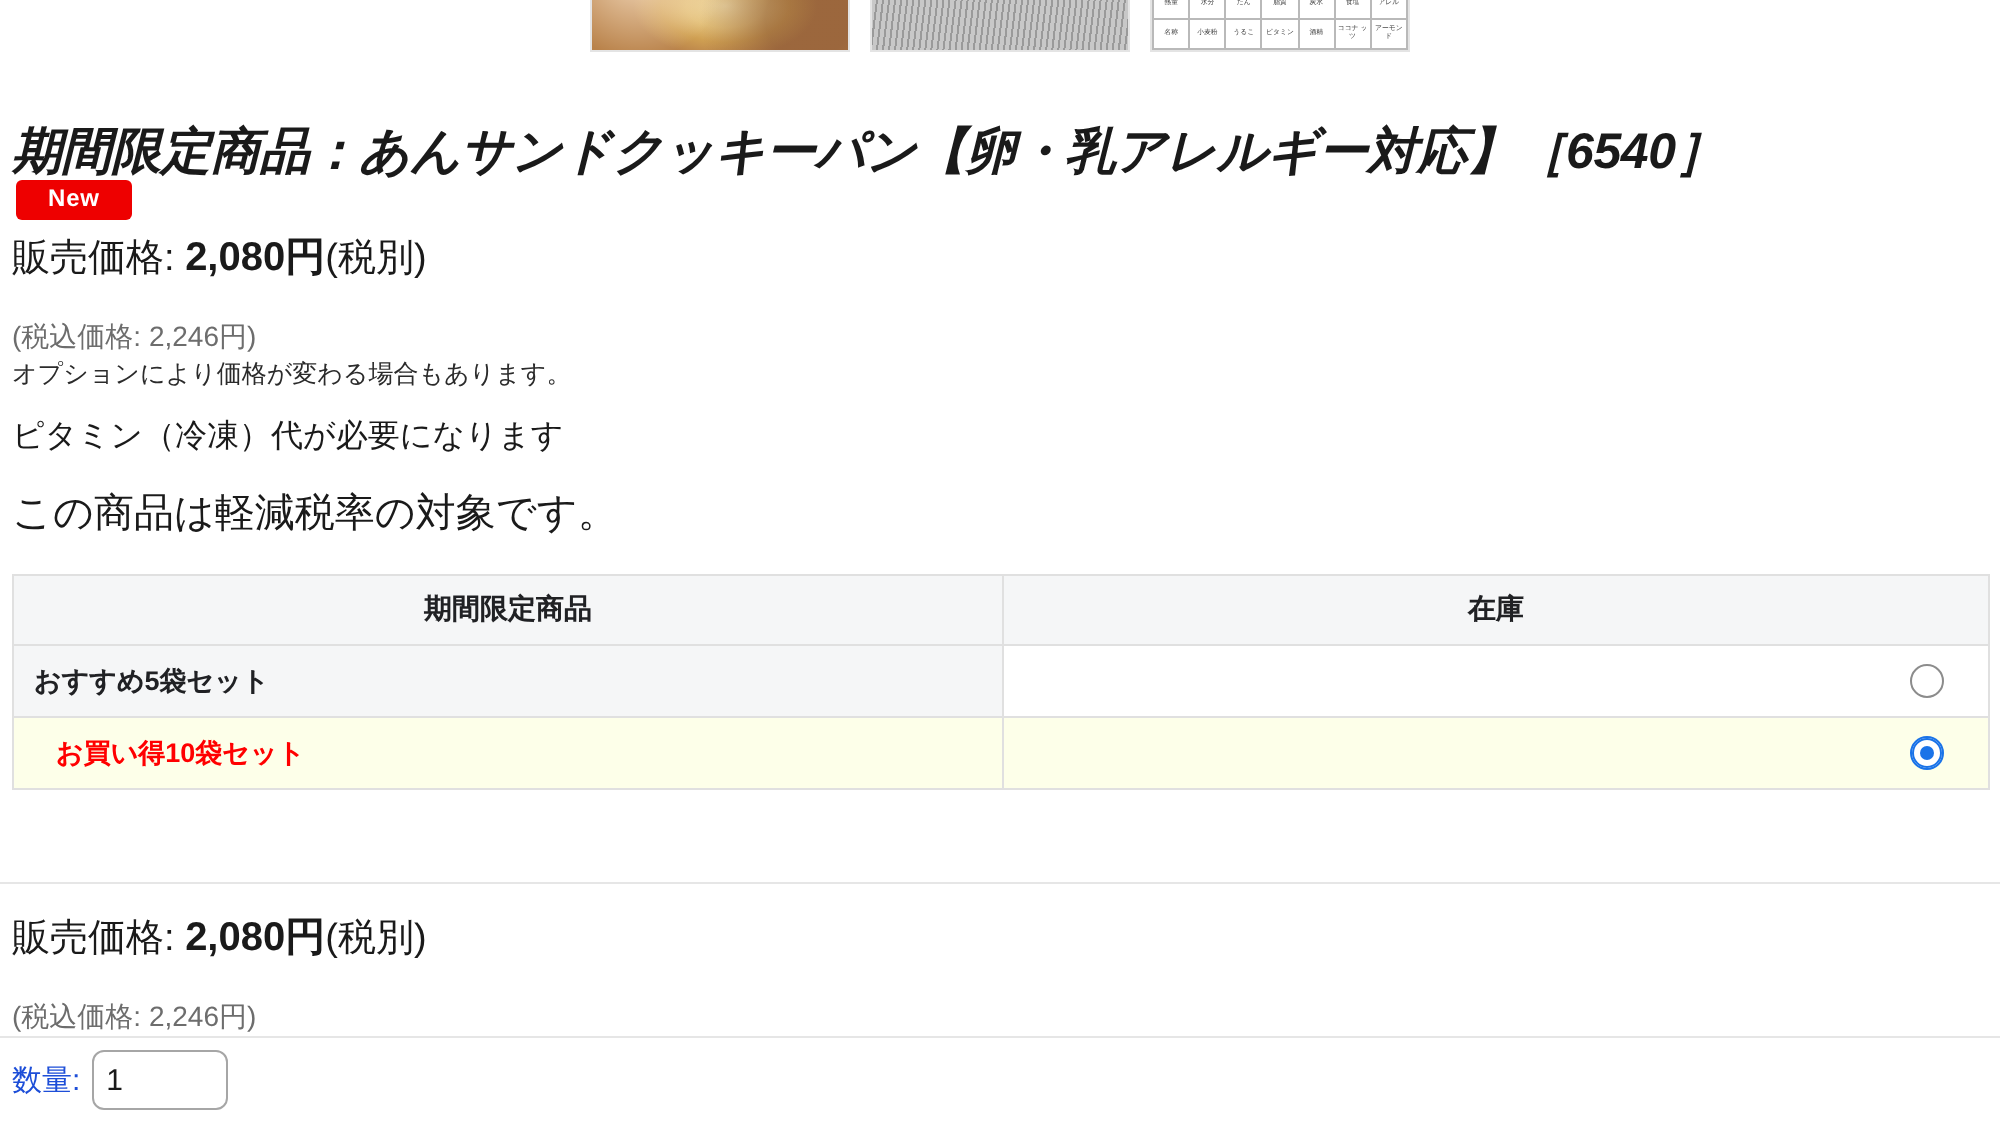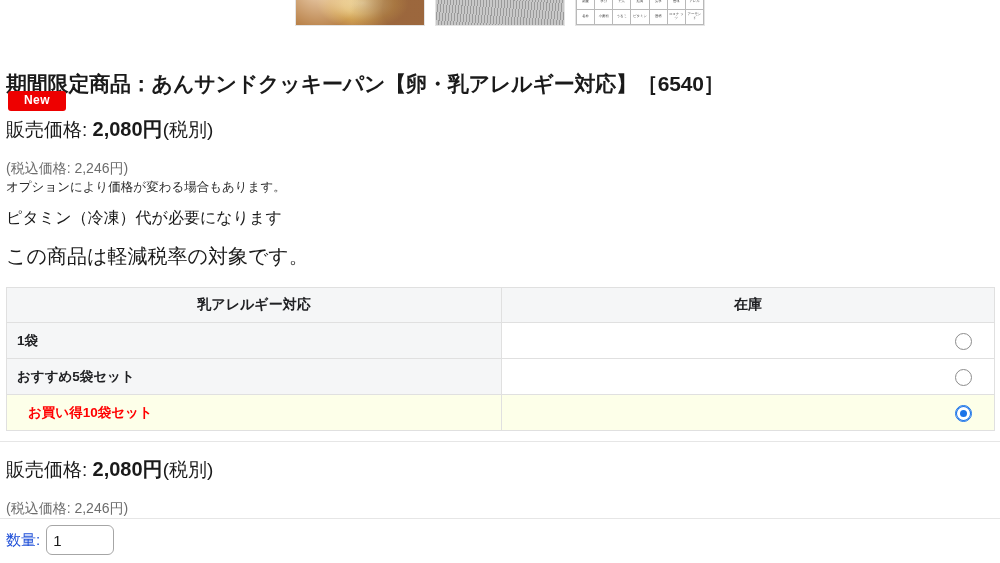--- a/index.html
+++ b/index.html
@@ -81,27 +81,28 @@
     text-align: center;
     color: #3a3a3a;
     padding: 0 1px;
     overflow: hidden;
     word-break: break-all;
   }
 
   
   .product-title {
     position: absolute;
-    top: 57px;
-    left: 6px;
-    font-size: 21px;
+    top: 44px;
+    left: 6px;
+    font-size: 25px;
     line-height: 1.25;
     letter-spacing: -0.2px;
     color: #1a1a1a;
     white-space: nowrap;
+    font-style: italic;
   }
 
   
   .badge-row {
     position: absolute;
     top: 90px;
     left: 8px;
   }
   .new-badge {
     display: inline-block;
@@ -338,31 +339,25 @@
 <div class="note-cool">ピタミン（冷凍）代が必要になります</div>
 <div class="note-tax">この商品は軽減税率の対象です。</div>
 
 <table class="variation-table">
   <colgroup>
     <col class="col-variation">
     <col class="col-stock">
   </colgroup>
   <thead>
     <tr>
-      <th>乳アレルギー対応</th>
+      <th>期間限定商品</th>
       <th>在庫</th>
     </tr>
   </thead>
   <tbody>
-    <tr>
-      <td class="cell-name">1袋</td>
-      <td class="cell-stock">
-        <span class="radio"></span>
-      </td>
-    </tr>
     <tr>
       <td class="cell-name">おすすめ5袋セット</td>
       <td class="cell-stock">
         <span class="radio"></span>
       </td>
     </tr>
     <tr class="row-selected">
       <td class="cell-name">お買い得10袋セット</td>
       <td class="cell-stock">
         <span class="radio checked"></span>

